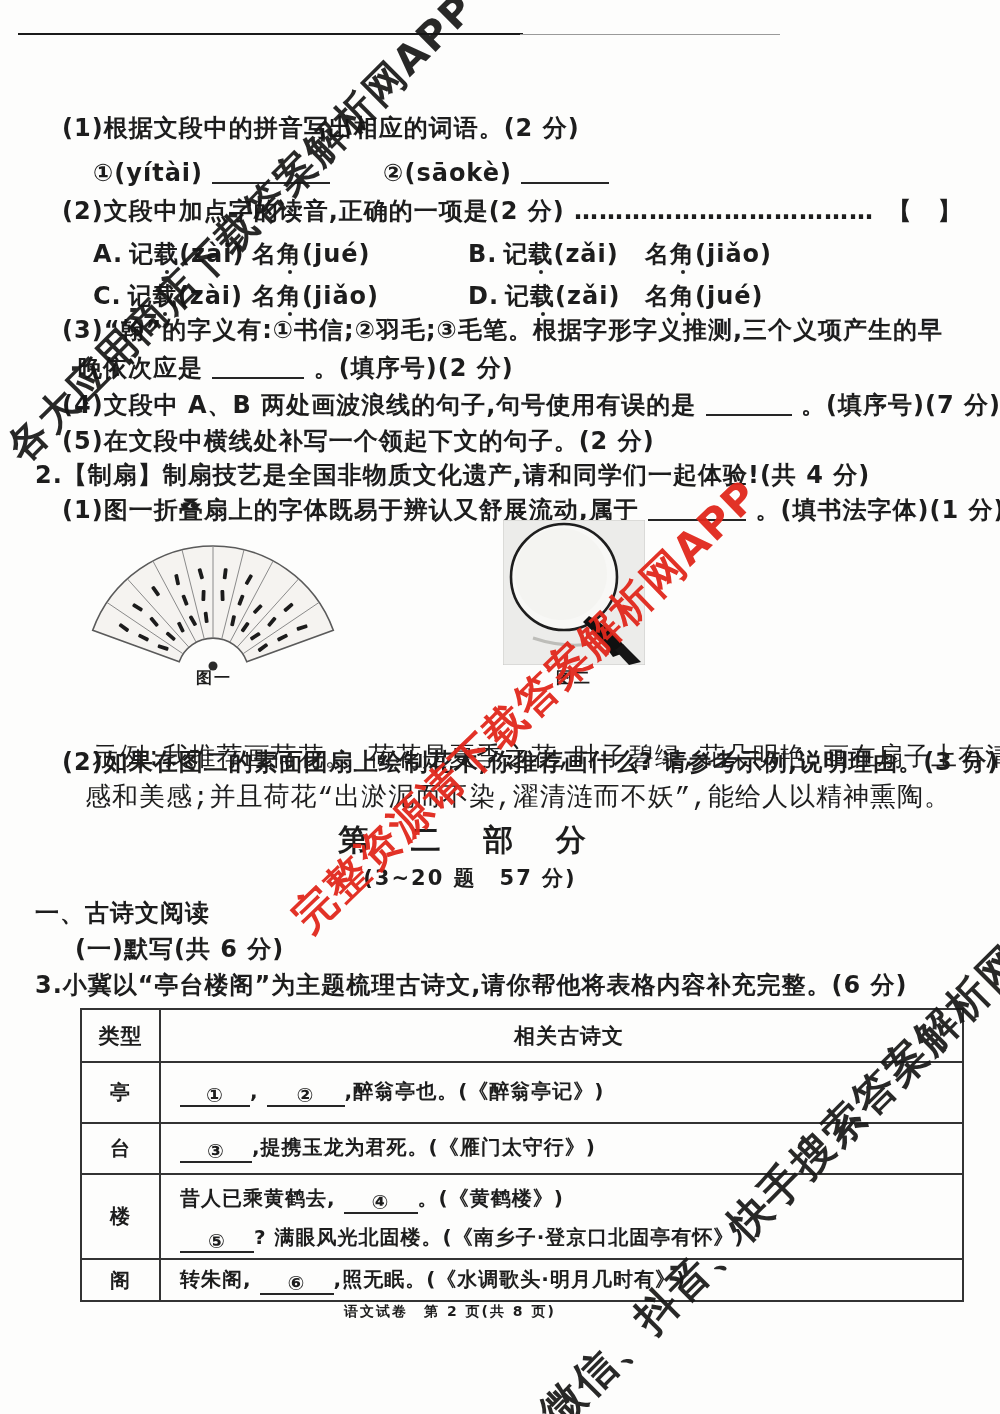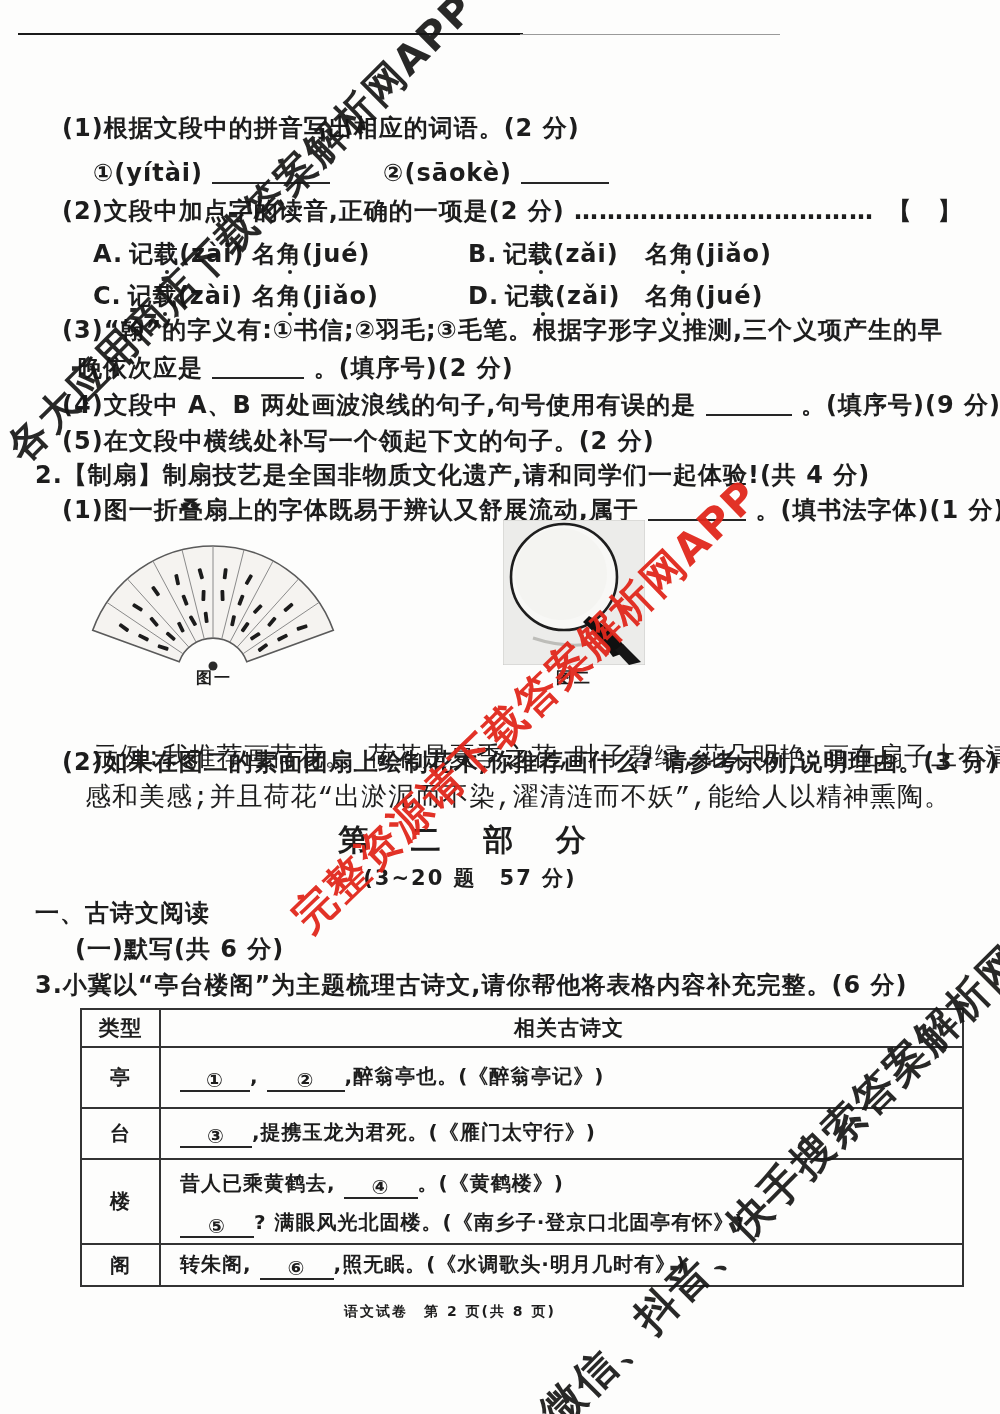--- a/index.html
+++ b/index.html
@@ -83,21 +83,21 @@
 </div>
 <div class="line" style="left:78px;top:355px;">
   <span>晚依次应是</span>
   <span class="blank" style="width:92px;"></span>
   <span>。(填序号)(2 分)</span>
 </div>
 
 <div class="line" style="left:62px;top:392px;">
   <span>(4)文段中 A、B 两处画波浪线的句子,句号使用有误的是</span>
   <span class="blank" style="width:86px;"></span>
-  <span>。(填序号)(9 分)</span>
+  <span>。(填序号)(7 分)</span>
 </div>
 
 <div class="line" style="left:62px;top:428px;">
   <span>(5)在文段中横线处补写一个领起下文的句子。(2 分)</span>
 </div>
 
 <div class="line bold" style="left:35px;top:462px;">
   <span>2.【制扇】制扇技艺是全国非物质文化遗产,请和同学们一起体验!(共 4 分)</span>
 </div>
 <div class="line" style="left:62px;top:497px;">
@@ -189,21 +189,21 @@
 <div class="line bold" style="left:75px;top:936px;">
   <span>(一)默写(共 6 分)</span>
 </div>
 
 <div class="line" style="left:35px;top:972px;">
   <span>3.小冀以“亭台楼阁”为主题梳理古诗文,请你帮他将表格内容补充完整。(6 分)</span>
 </div>
 
 <table class="qtable">
   <tbody>
-      <tr style="height:38px;">
+      <tr style="height:53px;">
     <td class="c1 hd">类型</td>
     <td class="c2 hd">相关古诗文</td>
   </tr>
   <tr style="height:61px;">
     <td class="c1">亭</td>
     <td class="c2">
       <span class="tblank" style="width:70px;">①</span><span>,</span>
       <span class="tblank" style="width:78px;">②</span><span>,醉翁亭也。(《醉翁亭记》)</span>
     </td>
   </tr>

